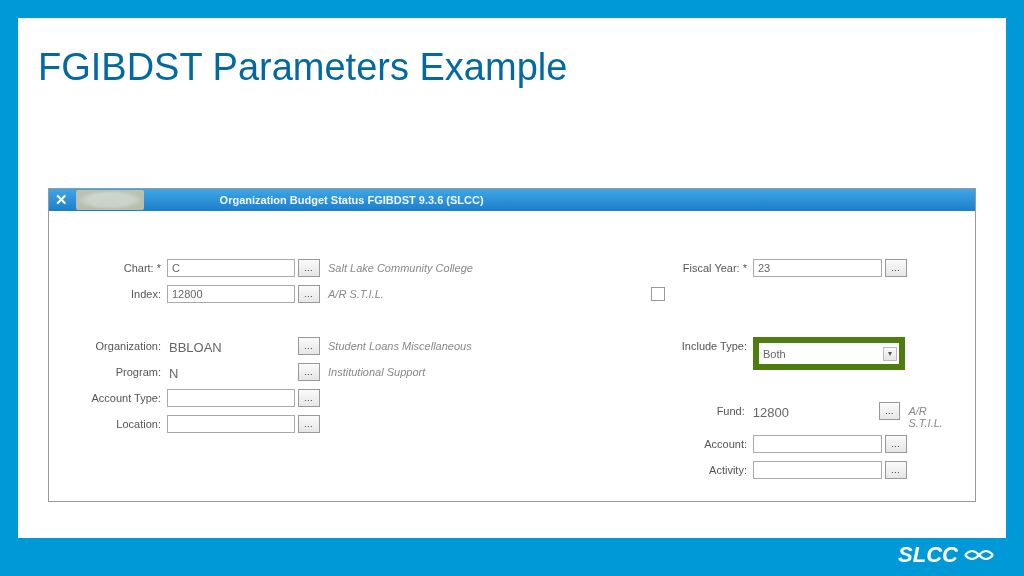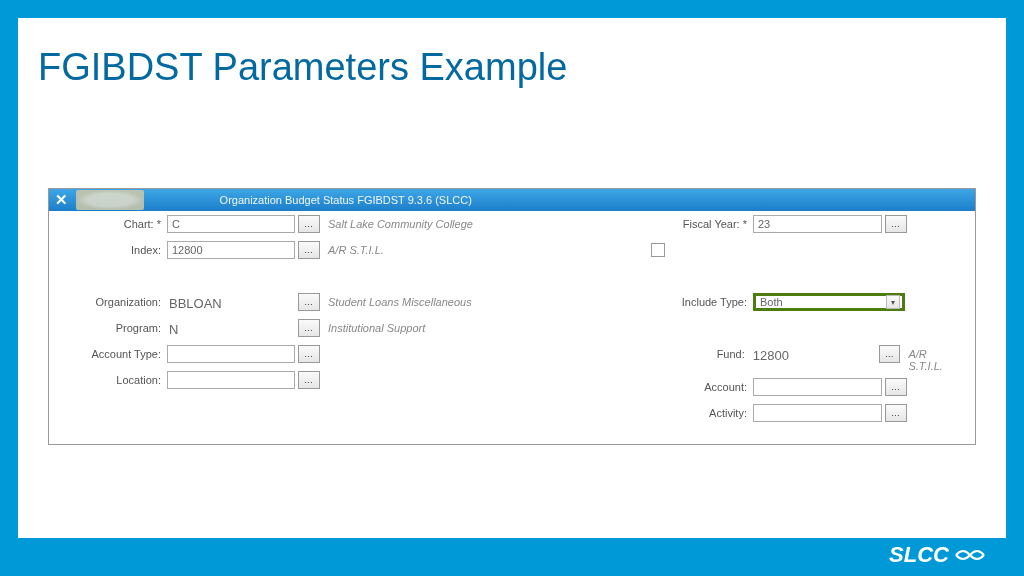--- a/index.html
+++ b/index.html
@@ -56,26 +56,27 @@
     border-radius: 2px;
     margin-right: 30px;
     opacity: 0.85;
     display: flex;
     align-items: center;
     justify-content: center;
     color: #4a5a5a;
     font-size: 5px;
     line-height: 1;
   }
-  .form-header .title { font-weight: normal; padding-left: 46px; }
+  .form-header .title { font-weight: bold; padding-left: 46px; }
   .form-body {
     display: flex;
-    padding: 4px 12px 14px 12px;
-    font-size: 11px;
-    color: #555;
+    padding: 22px 12px 14px 12px;
+    font-size: 11px;
+    color: #555;
+    margin-top: 26px;
   }
   .col-left { width: 590px; }
   .col-right { flex: 1; }
   .field-row {
     display: flex;
     align-items: flex-start;
     margin-bottom: 6px;
     min-height: 20px;
   }
   .field-label {
@@ -131,22 +132,22 @@
     background: #fff;
     margin-top: 2px;
     display: flex;
     align-items: center;
     justify-content: center;
     font-size: 10px;
     color: #555;
   }
   .select {
     width: 152px;
-    height: 18px;
-    border: 3px solid #4d7c0f;
+    height: 33px;
+    border: 6px solid #4d7c0f;
     background: #fff;
     font-size: 11px;
     color: #666;
     display: flex;
     align-items: center;
     justify-content: space-between;
     padding: 0 2px 0 4px;
   }
   .select .arrow {
     width: 14px;
@@ -155,21 +156,21 @@
     background: linear-gradient(#fafafa,#e6e6e6);
     display: flex;
     align-items: center;
     justify-content: center;
     font-size: 8px;
     color: #555;
   }
   .footer {
     position: absolute;
     bottom: 8px;
-    right: 37px;
+    right: 28px;
     color: #fff;
     font-size: 22px;
     font-weight: bold;
     font-style: italic;
     display: flex;
     align-items: center;
   }
   .footer svg { margin-left: 4px; }
 </style>
 </head>

